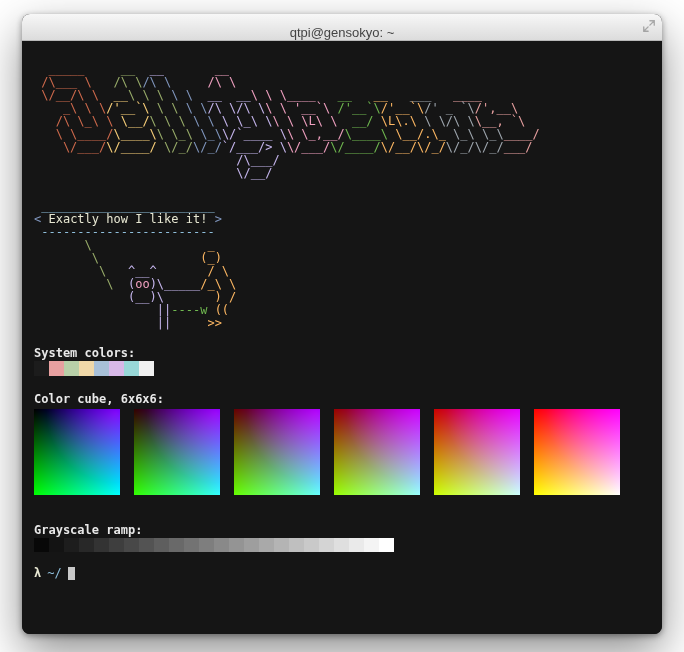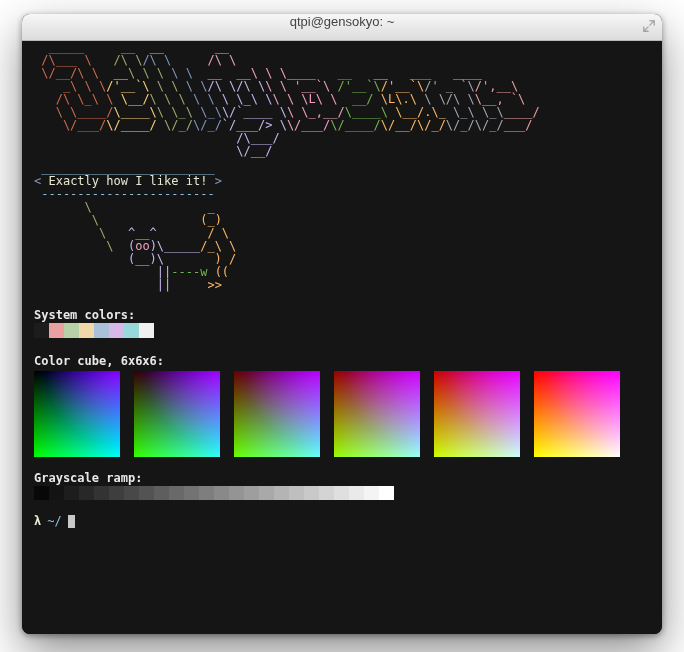--- a/index.html
+++ b/index.html
@@ -21,40 +21,40 @@
     overflow: hidden;
     background: #151515;
     display: flex;
     flex-direction: column;
   }
   .titlebar {
     height: 26px;
     background: linear-gradient(#f7f7f7, #dcdcdc);
     border-bottom: 1px solid #b8b8b8;
     display: flex;
-    align-items: flex-start;
+    align-items: flex-end;
     justify-content: center;
     position: relative;
     font-family: "Lucida Grande", "Helvetica Neue", sans-serif;
     font-size: 13px;
     color: #444;
   }
   .titlebar .maximize-icon {
     position: absolute;
     right: 6px;
     top: 5px;
     width: 14px;
     height: 14px;
     opacity: 0.45;
   }
   .terminal {
     flex: 1;
     background: #151515;
     color: #c8c8c8;
-    padding: 0 12px 12px 12px;
+    padding: 22px 12px 12px 12px;
     font-size: 12px;
     line-height: 14px;
     overflow: hidden;
     position: relative;
   }
   pre.art {
     margin: 0;
     white-space: pre;
     font-family: inherit;
     font-size: 12px;
@@ -138,21 +138,21 @@
     <pre class="art rain"><span class="c1">  _____</span><span class="c3">     </span><span class="c2">__</span><span class="c4">  </span><span class="c5">__</span><span class="c6">       </span><span class="c7">__</span>
 <span class="c1"> /\___ \</span><span class="c3">   </span><span class="c2">/\ \</span><span class="c4">/\ \</span><span class="c6">     </span><span class="c7">/\ \</span>
 <span class="c1"> \/__/\ \</span><span class="c3">  __</span><span class="c2">\ \ \</span><span class="c4"> \ \</span><span class="c5">  __  __</span><span class="c7">\ \ \____</span><span class="c8">   __</span><span class="c9">   __</span><span class="ca">   ___</span><span class="cb">   ____</span>
 <span class="c1">    _\ \ \</span><span class="c3">/'__`\</span><span class="c2"> \ \</span><span class="c4"> \ \</span><span class="c5">/\ \/\ \</span><span class="c7">\ \ '__`\</span><span class="c8"> /'__`\</span><span class="c9">/'__`\</span><span class="ca">/' _ `\</span><span class="cb">/',__\</span>
 <span class="c1">   /\ \_\ \</span><span class="c3"> \__/</span><span class="c2">\ \ \</span><span class="c4"> \ \</span><span class="c5"> \ \_\ \</span><span class="c7">\ \ \L\ \</span><span class="c8">  __/</span><span class="c9"> \L\.\</span><span class="ca"> \ \/\ \</span><span class="cb">\__, `\</span>
 <span class="c1">   \ \____/</span><span class="c3">\____\</span><span class="c2">\ \_\</span><span class="c4"> \_\</span><span class="c5">\/`____ \</span><span class="c7">\ \_,__/</span><span class="c8">\____\</span><span class="c9"> \__/.\_</span><span class="ca"> \_\ \_\</span><span class="cb">____/</span>
 <span class="c1">    \/___/</span><span class="c3">\/____/</span><span class="c2"> \/_/</span><span class="c4">\/_/</span><span class="c5">`/___/&gt; \</span><span class="c7">\/___/</span><span class="c8">\/____/</span><span class="c9">\/__/\/_/</span><span class="ca">\/_/\/_/</span><span class="cb">___/</span>
 <span class="c5">                            /\___/</span>
 <span class="c5">                            \/__/</span></pre>
 
-    <pre class="art rain" style="margin-top:4px"><span class="c6"> ________________________</span>
+    <pre class="art rain" style="margin-top:20px"><span class="c6"> ________________________</span>
 <span class="c4">&lt; </span><span class="c0">Exactly how I like it!</span><span class="c4"> &gt;</span>
 <span class="c6"> ------------------------</span>
 <span class="c2">       \</span><span class="c9">                _</span>
 <span class="c2">        \</span><span class="c9">              (_)</span>
 <span class="c2">         \</span><span class="c5">   ^__^</span><span class="c9">       / \</span>
 <span class="c2">          \</span><span class="c5">  (</span><span class="c7">oo</span><span class="c5">)\_____</span><span class="c9">/_\ \</span>
 <span class="c5">             (__)\     </span><span class="c9">  ) /</span>
 <span class="c5">                 ||</span><span class="c8">----w</span><span class="c9"> ((</span>
 <span class="c5">                 ||</span><span class="c9">     &gt;&gt;</span></pre>
 
@@ -183,21 +183,21 @@
           <div class="layer" style="background: radial-gradient(circle at 95% 5%, rgba(255, 0, 255, 0.5), rgba(255, 0, 255, 0) 60%); mix-blend-mode: screen;"></div>
         </div>
         <div class="cube-block" style="background: linear-gradient(to top, rgb(0, 255, 0), rgba(0, 255, 0, 0)), linear-gradient(to right, rgba(0, 0, 255, 0), rgb(0, 0, 255)), linear-gradient(rgb(204, 0, 0), rgb(204, 0, 0)); background-blend-mode: screen, screen, normal;">
           <div class="layer" style="background: radial-gradient(circle at 95% 5%, rgba(255, 0, 255, 0.5), rgba(255, 0, 255, 0) 60%); mix-blend-mode: screen;"></div>
         </div>
         <div class="cube-block" style="background: linear-gradient(to top, rgb(0, 255, 0), rgba(0, 255, 0, 0)), linear-gradient(to right, rgba(0, 0, 255, 0), rgb(0, 0, 255)), linear-gradient(rgb(255, 0, 0), rgb(255, 0, 0)); background-blend-mode: screen, screen, normal;">
           <div class="layer" style="background: radial-gradient(circle at 95% 5%, rgba(255, 0, 255, 0.5), rgba(255, 0, 255, 0) 60%); mix-blend-mode: screen;"></div>
         </div>
       </div>
 
-    <div class="label" style="margin-top:14px">Grayscale ramp:</div>
+    <div class="label" style="margin-top:28px">Grayscale ramp:</div>
     <div class="grayscale" id="grayscale">
         <div style="background: rgb(8, 8, 8);"></div>
         <div style="background: rgb(19, 19, 19);"></div>
         <div style="background: rgb(29, 29, 29);"></div>
         <div style="background: rgb(40, 40, 40);"></div>
         <div style="background: rgb(51, 51, 51);"></div>
         <div style="background: rgb(62, 62, 62);"></div>
         <div style="background: rgb(72, 72, 72);"></div>
         <div style="background: rgb(83, 83, 83);"></div>
         <div style="background: rgb(94, 94, 94);"></div>

